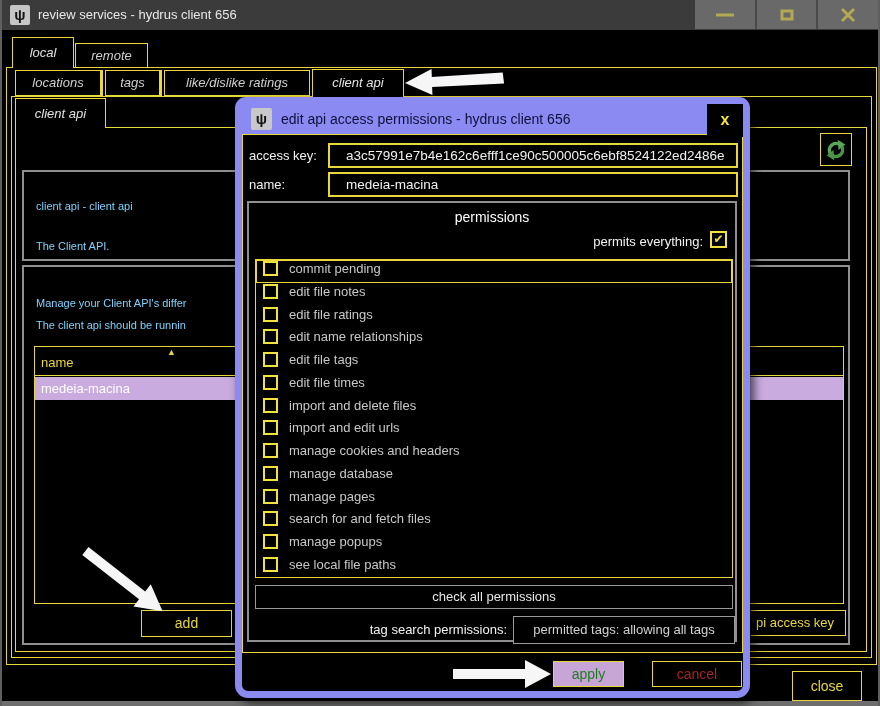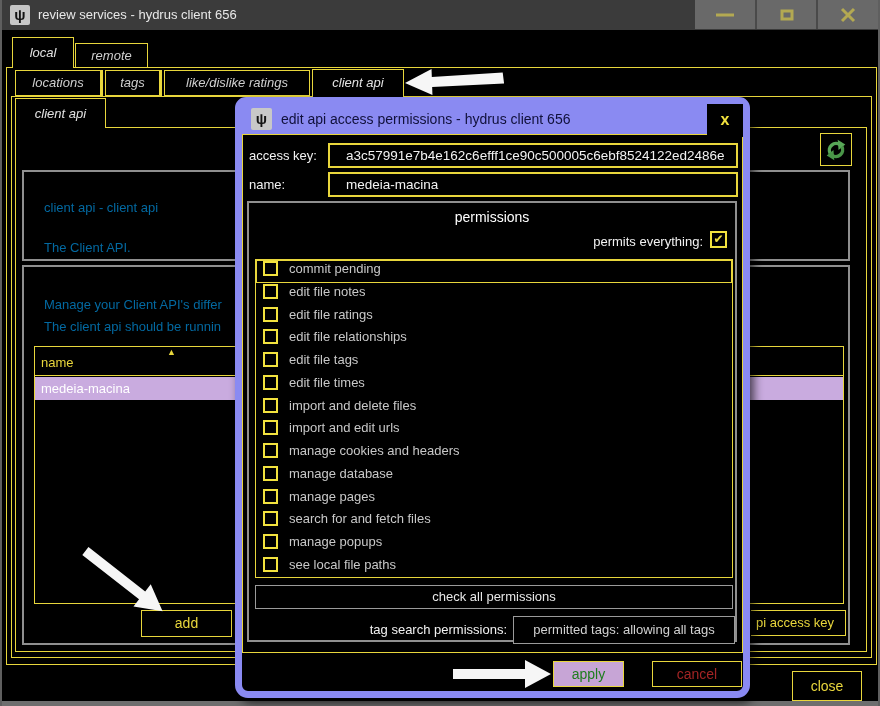--- a/index.html
+++ b/index.html
@@ -45,21 +45,21 @@
   #tab-tags{left:103px;top:70px;width:57px;height:26px;line-height:24px;border-right-width:3px;}
   #tab-ratings{left:162px;top:70px;width:146px;height:26px;line-height:24px;}
   #tab-clientapi2{left:310px;top:69px;width:92px;height:28px;line-height:26px;}
   #tab-clientapi3{left:13px;top:98px;width:91px;height:30px;line-height:29px;}
   
   .refresh-btn{position:absolute;left:818px;top:133px;width:32px;height:33px;border:1px solid var(--yellow);
     background:#000;z-index:2;display:flex;align-items:center;justify-content:center;cursor:default;}
   .groupbox{position:absolute;border:2px solid var(--gray-border);background:#000;}
   #gb1{left:20px;top:170px;width:828px;height:91px;}
   #gb2{left:20px;top:265px;width:828px;height:380px;}
-  .gb-text{position:absolute;left:20px;font-size:13px;color:#0369a1;white-space:nowrap;}
+  .gb-text{position:absolute;left:12px;font-size:11px;color:#7dd3fc;white-space:nowrap;}
   
   .api-table{position:absolute;left:10px;top:79px;width:810px;height:258px;border:1px solid var(--yellow);background:#000;}
   .api-table-header{position:absolute;left:0;top:0;width:100%;height:29px;border-bottom:1px solid var(--yellow);}
   .api-table-header span{position:absolute;left:6px;top:8px;font-size:13px;color:var(--yellow);}
   .sort-arrow{position:absolute;left:132px;top:0px;font-size:9px;color:var(--yellow);}
   .api-row{position:absolute;left:0;top:30px;width:100%;height:23px;background:var(--lavender);
     color:#fff;font-size:13px;line-height:23px;padding-left:6px;cursor:default;}
   .ybtn{background:#000;border:1px solid var(--yellow);color:var(--yellow);font-size:14px;
     text-align:center;cursor:default;position:absolute;font-family:"Liberation Sans",sans-serif;}
   #add-btn{left:117px;top:343px;width:91px;height:27px;line-height:25px;}
@@ -200,21 +200,21 @@
           <div class="perm-item">
               <span class="checkbox"></span>
               <span class="lbl">edit file notes</span>
             </div>
           <div class="perm-item">
               <span class="checkbox"></span>
               <span class="lbl">edit file ratings</span>
             </div>
           <div class="perm-item">
               <span class="checkbox"></span>
-              <span class="lbl">edit file relationships</span>
+              <span class="lbl">edit name relationships</span>
             </div>
           <div class="perm-item">
               <span class="checkbox"></span>
               <span class="lbl">edit file tags</span>
             </div>
           <div class="perm-item">
               <span class="checkbox"></span>
               <span class="lbl">edit file times</span>
             </div>
           <div class="perm-item">

